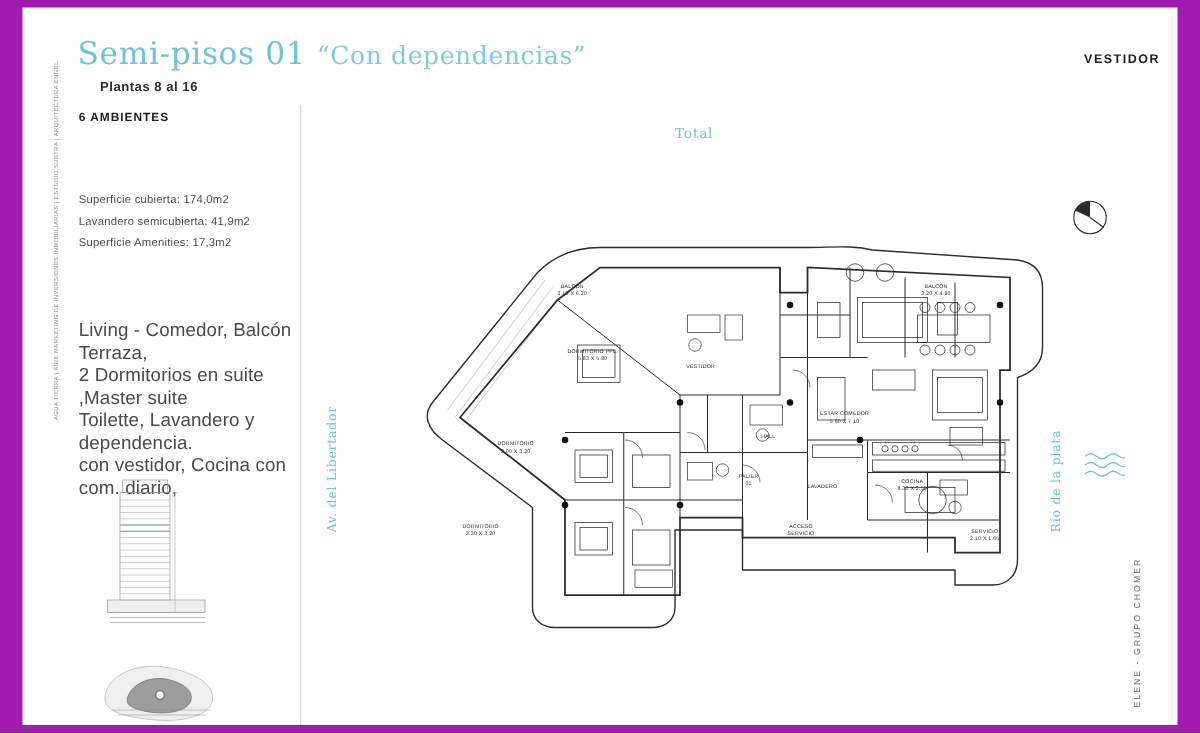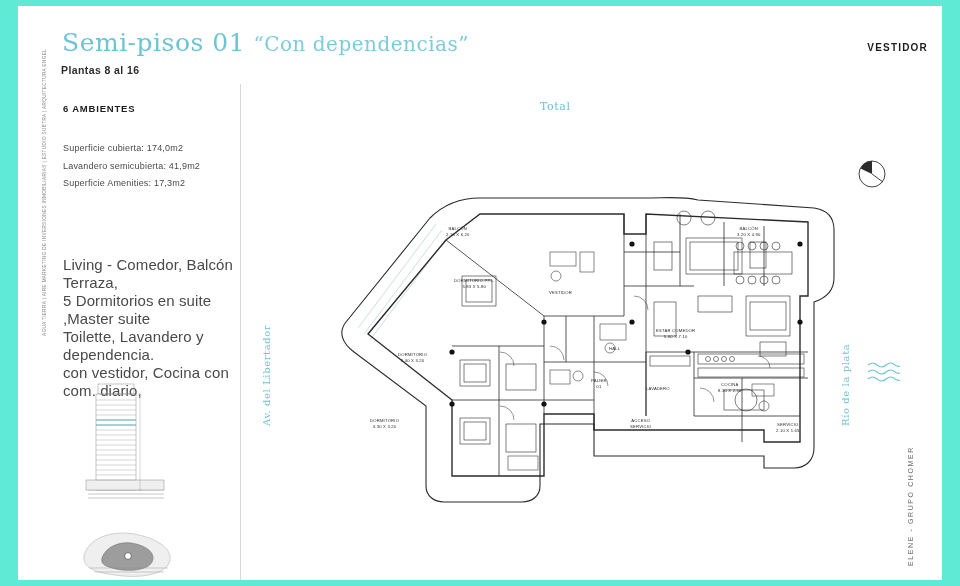--- a/index.html
+++ b/index.html
@@ -10,21 +10,21 @@
   body {
     width: 960px;
     height: 586px;
     overflow: hidden;
     font-family: "Liberation Sans", sans-serif;
   }
   #page {
     position: relative;
     width: 960px;
     height: 586px;
-    background: #5eead4;
+    background: #a21caf;
   }
   .sheet {
     position: absolute;
     left: 18px;
     top: 6px;
     width: 924px;
     height: 574px;
     background: #ffffff;
     overflow: hidden;
   }
@@ -39,21 +39,21 @@
     letter-spacing: 0.5px;
     color: #6dc4d4;
     white-space: nowrap;
   }
   .title-main .quoted {
     font-size: 20px;
     color: #7ecbd9;
   }
   .title-sub {
     position: absolute;
-    left: 43px;
+    left: 62px;
     top: 58px;
     font-size: 10.5px;
     font-weight: bold;
     letter-spacing: 0.4px;
     color: #2d2d2d;
   }
   .unidades {
     position: absolute;
     right: 14px;
     top: 36px;
@@ -68,30 +68,30 @@
     position: absolute;
     left: 222px;
     top: 78px;
     width: 1px;
     height: 496px;
     background: #d8d8d8;
   }
   .amb-title {
     position: absolute;
     left: 45px;
-    top: 97px;
+    top: 83px;
     font-size: 9.5px;
     font-weight: bold;
     letter-spacing: 0.8px;
     color: #1d1d1d;
   }
   .specs {
     position: absolute;
     left: 45px;
-    top: 134px;
+    top: 145px;
     width: 170px;
   }
   .specs div {
     font-size: 9px;
     line-height: 17.5px;
     color: #4a4a4a;
     letter-spacing: 0.2px;
   }
   .specs div.total {
     font-weight: bold;
@@ -234,21 +234,21 @@
     <div class="amb-title">6 AMBIENTES</div>
 
     <div class="specs">
       <div>Superficie cubierta: 174,0m2</div>
       <div>Lavandero semicubierta: 41,9m2</div>
       <div>Superficie Amenities: 17,3m2</div>
     </div>
 
     <div class="desc">
       <div>Living - Comedor, Balcón Terraza,</div>
-      <div>5 Dormitorios en suite ,Master suite</div>
+      <div>2 Dormitorios en suite ,Master suite</div>
       <div>Toilette, Lavandero y dependencia.</div>
       <div>con vestidor, Cocina con com. diario,</div>
     </div>
 
     <div class="vert-credit">AGUA TIERRA | AIRE MARKETING DE INVERSIONES INMOBILIARIAS | ESTUDIO SUBTRA | ARQUITECTURA  ENGEL</div>
     <div class="vert-credit-2">ELENE - GRUPO CHOMER</div>
 
     <div class="bldg">
       <svg width="95" height="135" viewBox="0 0 95 135">
         <g stroke="#8d8d8d" stroke-width="0.5" fill="none">

